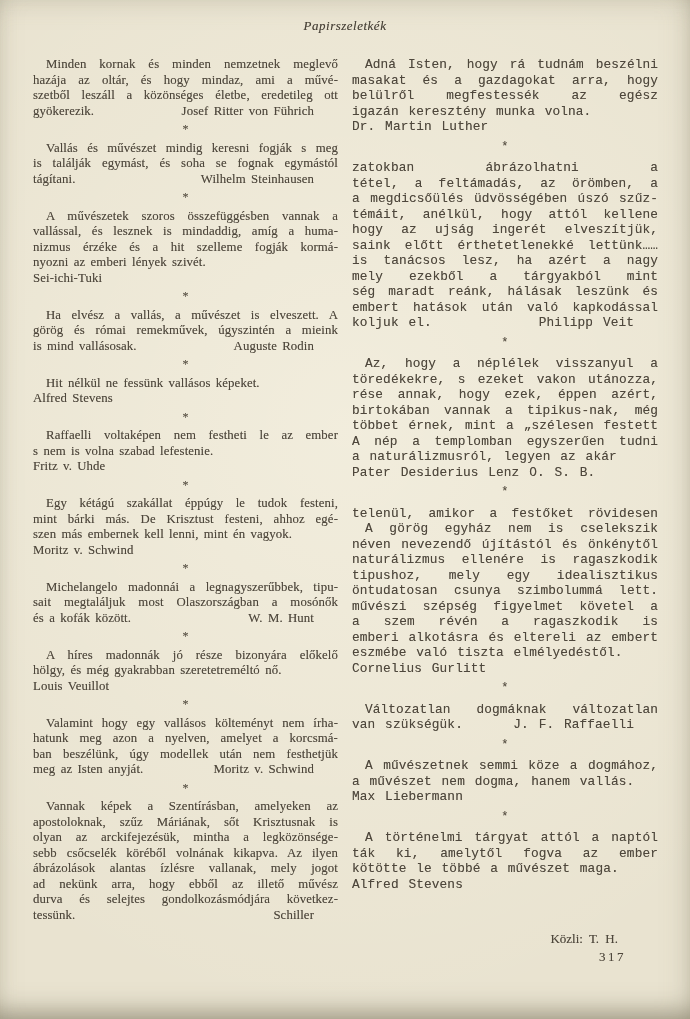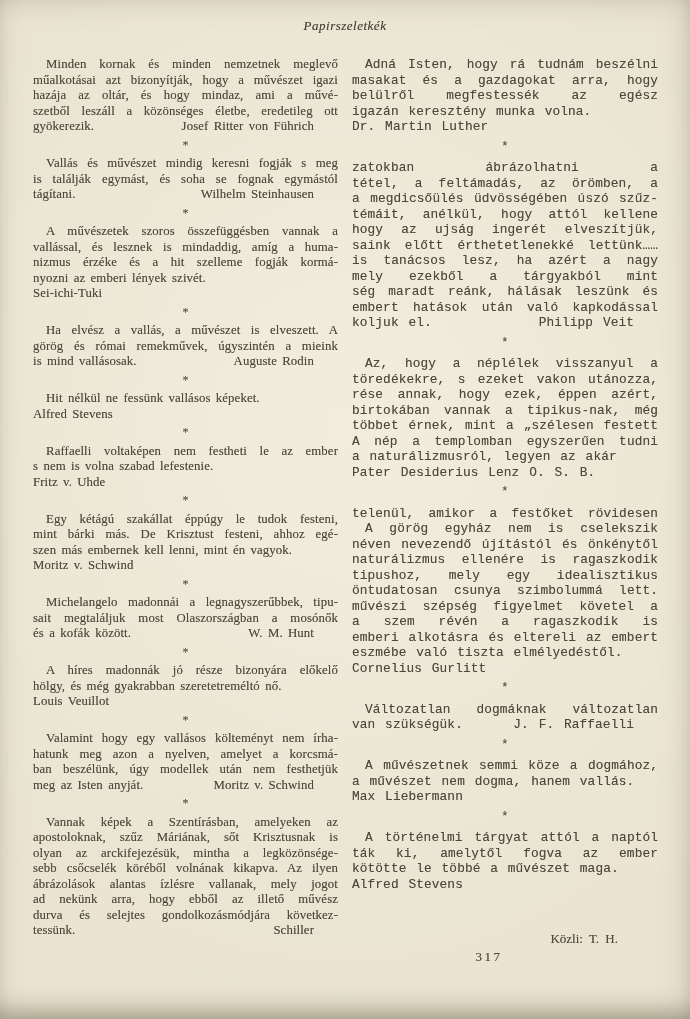--- a/index.html
+++ b/index.html
@@ -41,33 +41,32 @@
   .separator{text-align:center;height:15.5px;font-size:12px;color:#575043;}
   .col-left .separator{margin:3px 0;}
   .col-right .separator{margin:5px 0;}
   .footer-kozli{
     position:absolute;top:931px;left:352px;width:306px;box-sizing:border-box;
     text-align:right;padding-right:40px;font-size:13px;word-spacing:3px;
     text-shadow:0 0 .5px rgba(78,71,60,.45);
   }
   .footer-page{
     position:absolute;top:949px;left:352px;width:306px;box-sizing:border-box;
-    text-align:center;padding-right:32px;font-size:13px;letter-spacing:2.5px;
+    text-align:right;padding-right:32px;font-size:13px;letter-spacing:2.5px;
     text-shadow:0 0 .5px rgba(78,71,60,.45);
   }
 </style>
 </head>
 <body>
 
 <div class="page">
   <div class="header">Papirszeletkék</div>
   <div class="col col-left" id="col-left">
       <div class="quote">
         <div class="line first">Minden kornak és minden nemzetnek meglevő</div>
-        <div class="line">műalkotásai azt bizonyítják, hogy a művészet igazi</div>
         <div class="line">hazája az oltár, és hogy mindaz, ami a művé-</div>
         <div class="line">szetből leszáll a közönséges életbe, eredetileg ott</div>
         <div class="last-flex">
           <span>gyökerezik.</span>
           <span class="attr-inline">Josef Ritter von Führich</span>
         </div>
       </div>
       <div class="separator">*</div>
       <div class="quote">
         <div class="line first">Vallás és művészet mindig keresni fogják s meg</div>

